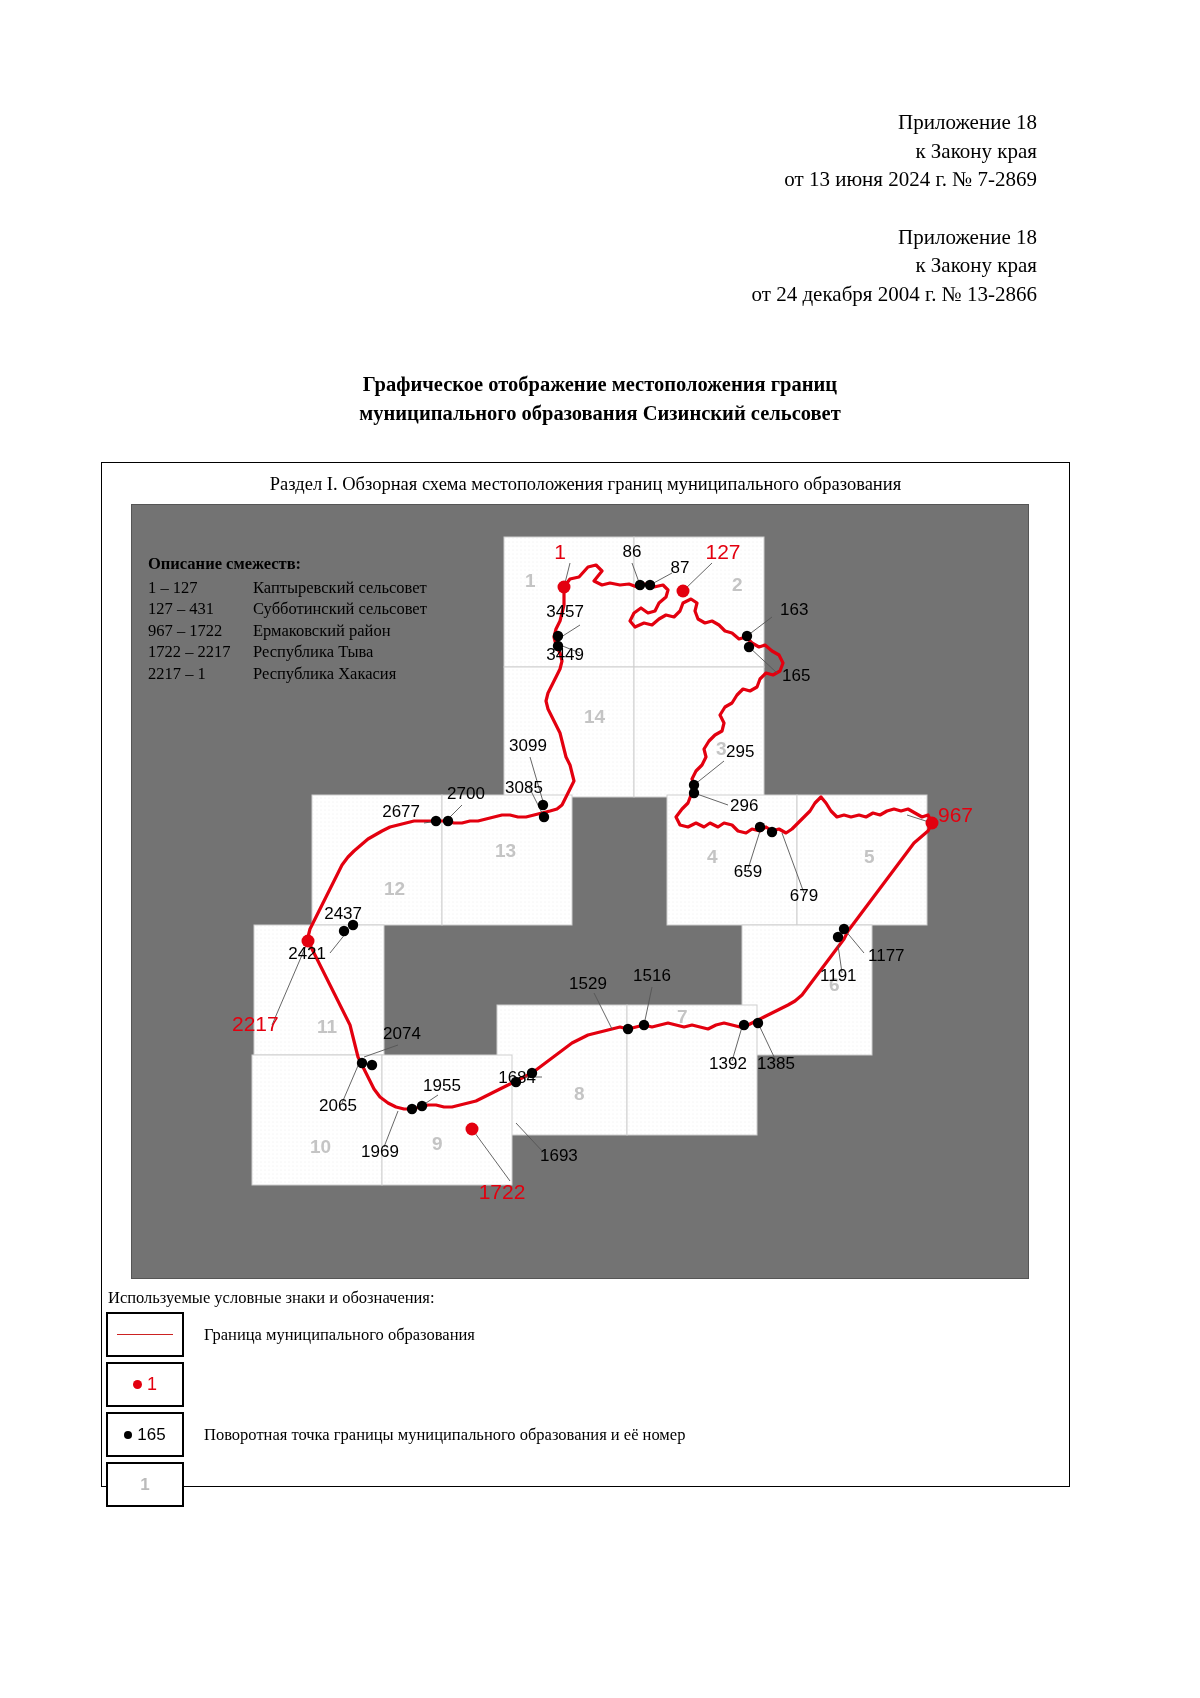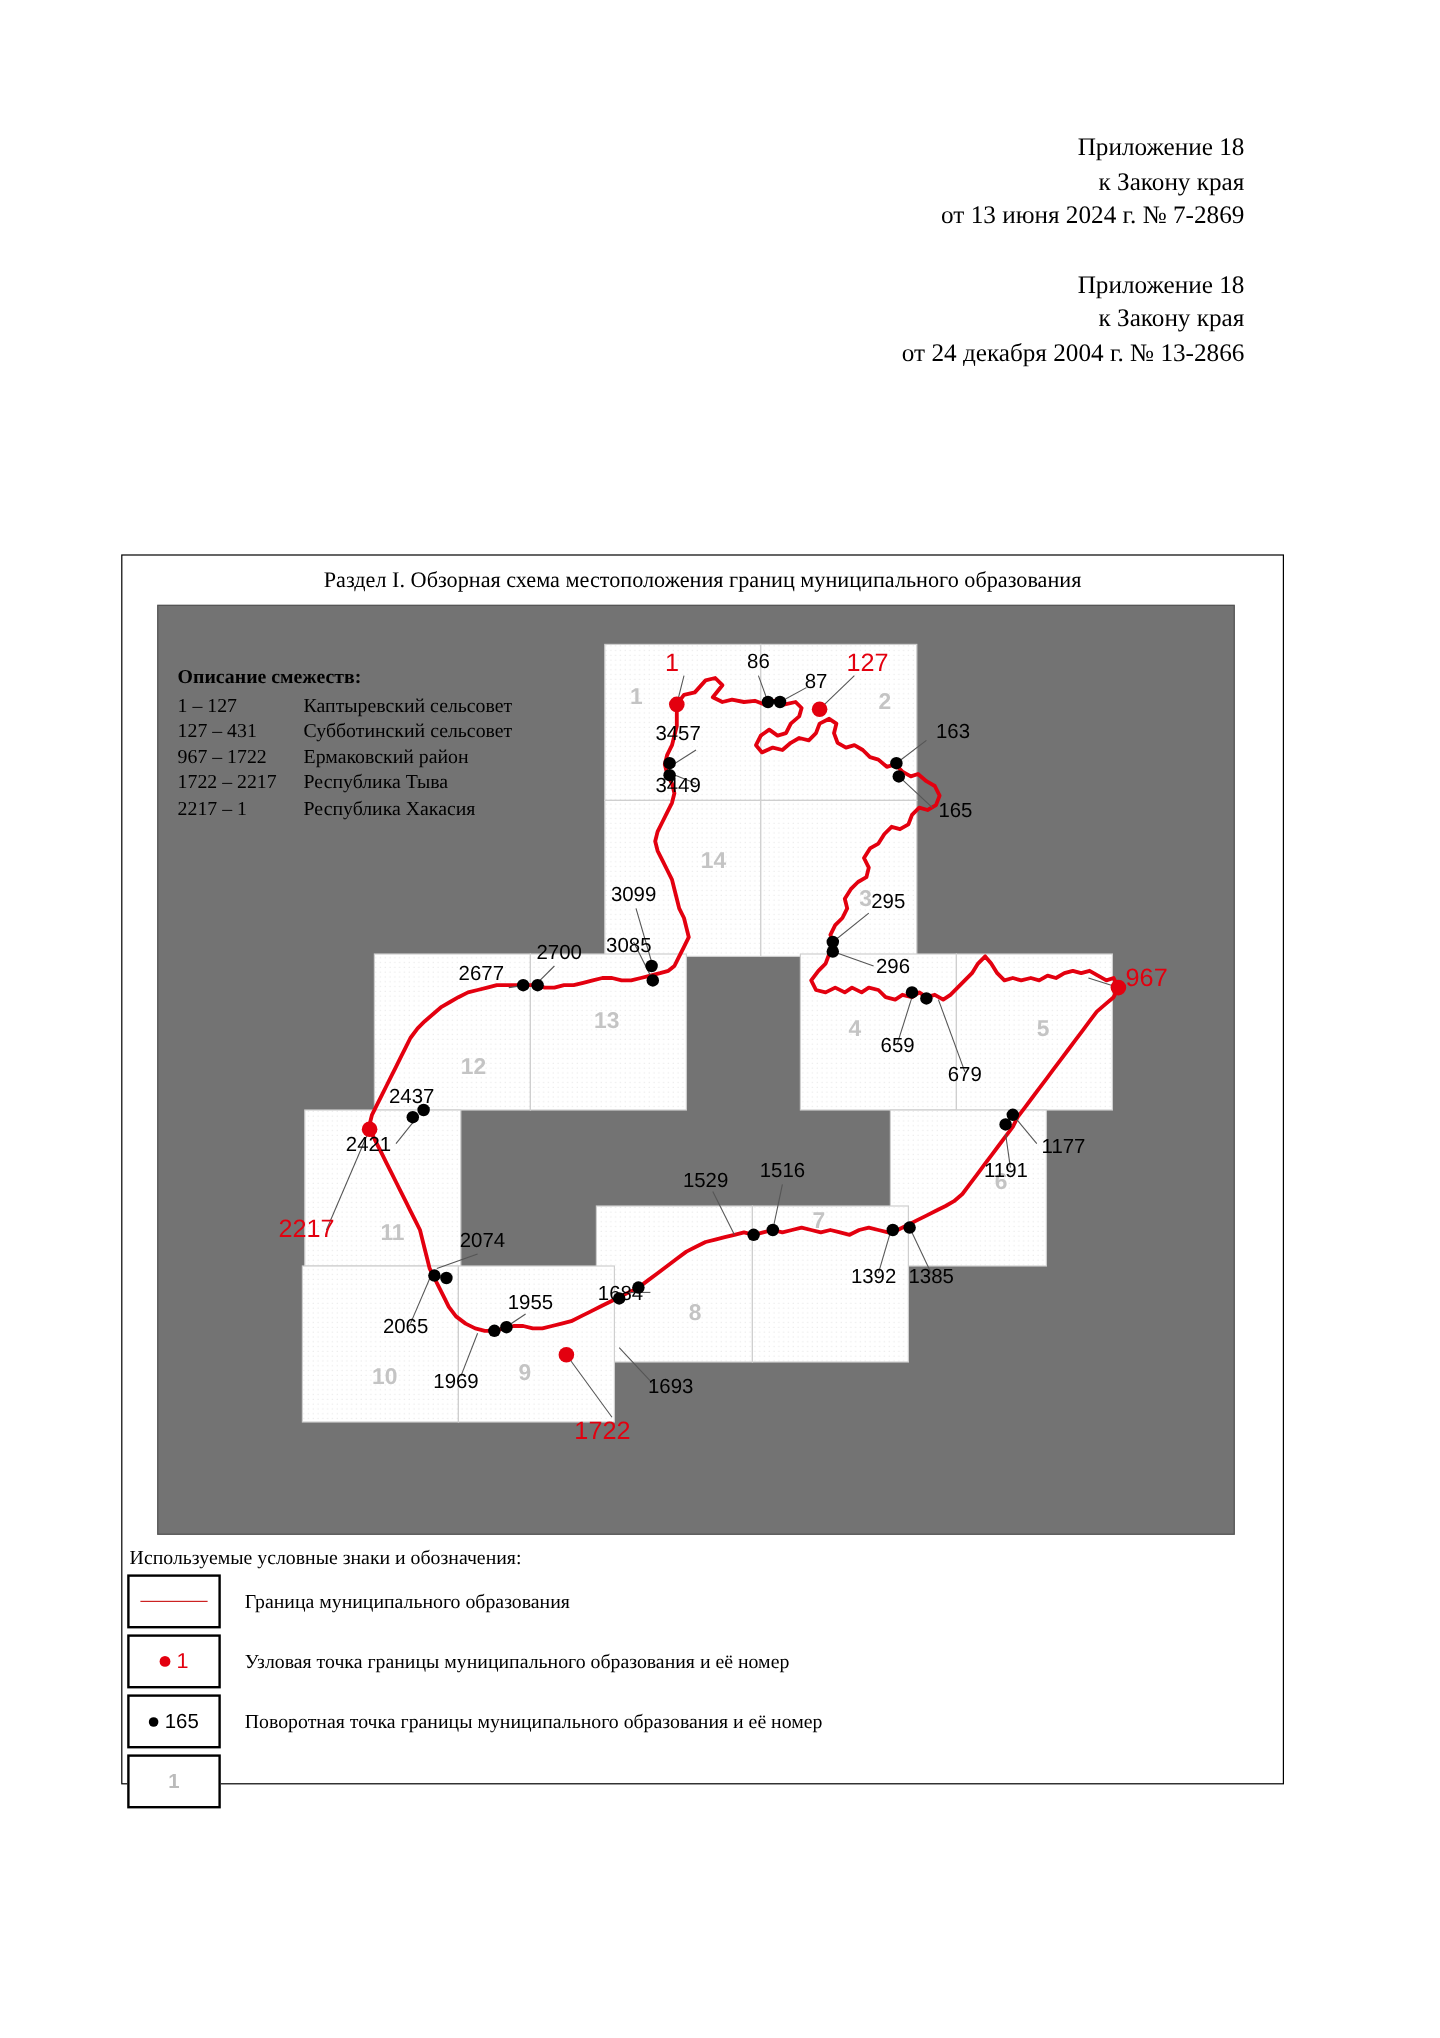--- a/index.html
+++ b/index.html
@@ -199,20 +199,22 @@
   <div class="hdr-line">Приложение 18</div>
   <div class="hdr-line">к Закону края</div>
   <div class="hdr-line">от 13 июня 2024 г. № 7-2869</div>
   <div class="header-gap"></div>
   <div class="hdr-line">Приложение 18</div>
   <div class="hdr-line">к Закону края</div>
   <div class="hdr-line">от 24 декабря 2004 г. № 13-2866</div>
 </div>
 
 <div class="doc-title">
+  <div>Графическое отображение местоположения границ</div>
+  <div>муниципального образования Сизинский сельсовет</div>
 </div>
 
 <div class="outer-frame"></div>
 
 <div class="section-head">Раздел I. Обзорная схема местоположения границ муниципального образования</div>
 
 <div class="map-panel">
 
   <div class="adj-box">
     <div class="adj-title">Описание смежеств:</div>
@@ -460,21 +462,20 @@
     <div class="legend-text">Граница муниципального образования</div>
   </div>
 
   <div class="legend-row">
     <div class="legend-key">
       <span class="key-node">
         <span class="key-dot-red"></span>
         <span class="key-num-red">1</span>
       </span>
     </div>
-    <div class="legend-text">Узловая точка границы муниципального образования и её номер</div>
   </div>
 
   <div class="legend-row">
     <div class="legend-key">
       <span class="key-node">
         <span class="key-dot-black"></span>
         <span class="key-num-black">165</span>
       </span>
     </div>
     <div class="legend-text">Поворотная точка границы муниципального образования и её номер</div>

